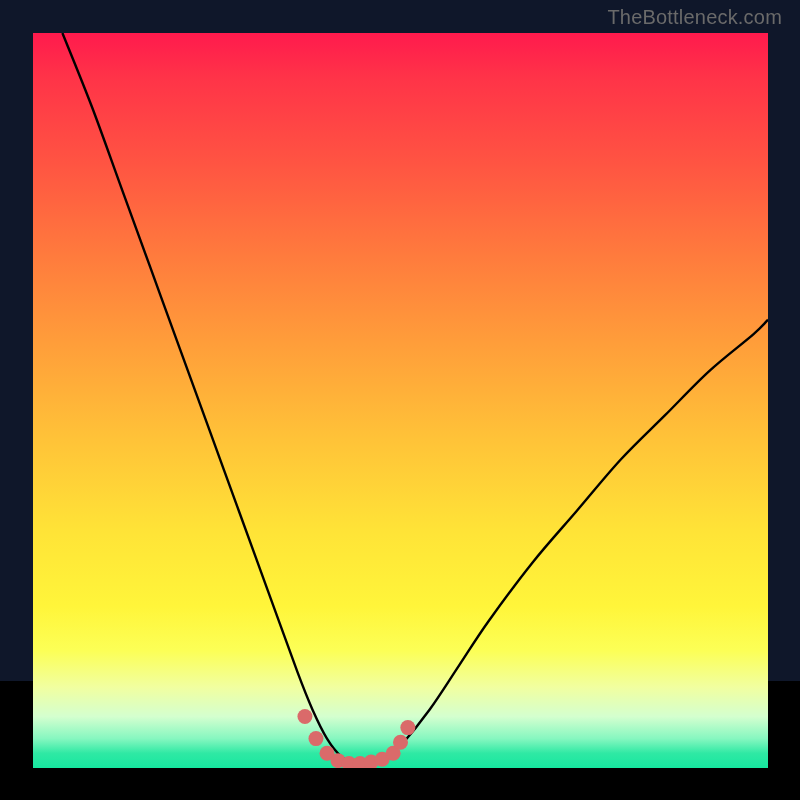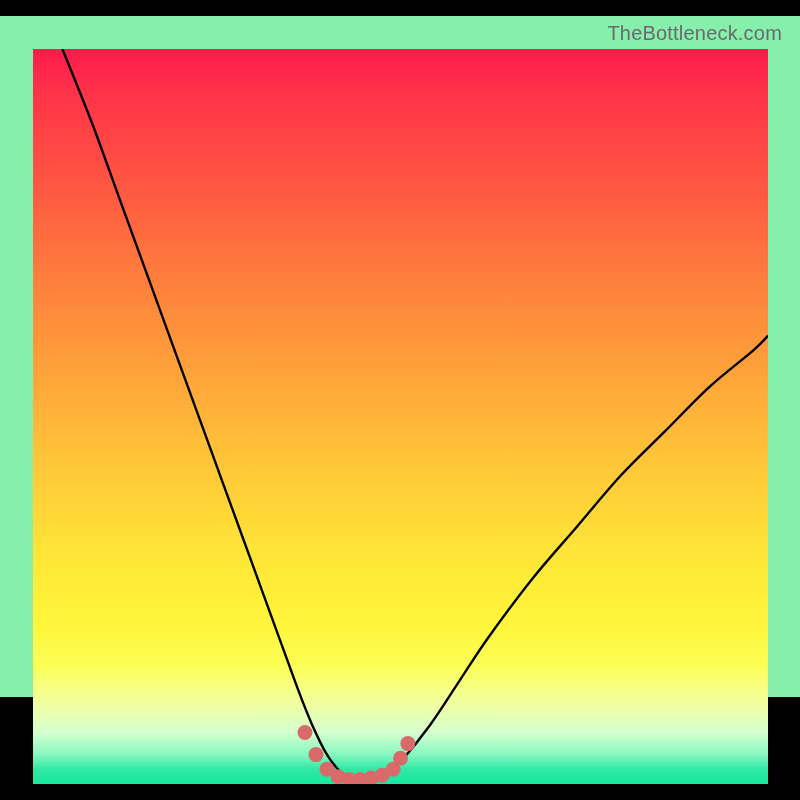--- a/index.html
+++ b/index.html
@@ -6,25 +6,25 @@
     margin: 0;
     padding: 0;
     width: 800px;
     height: 800px;
     background: #000;
     overflow: hidden;
     font-family: Arial, Helvetica, sans-serif;
   }
   .frame {
     position: absolute;
-    top: 16px;
+    top: 0;
     left: 0;
     width: 800px;
     height: 681px;
-    background: #86efac;
+    background: #0f172a;
   }
   .plot-area {
     position: absolute;
     top: 33px;
     left: 33px;
     width: 735px;
     height: 735px;
     overflow: hidden;
   }
   .gradient {

